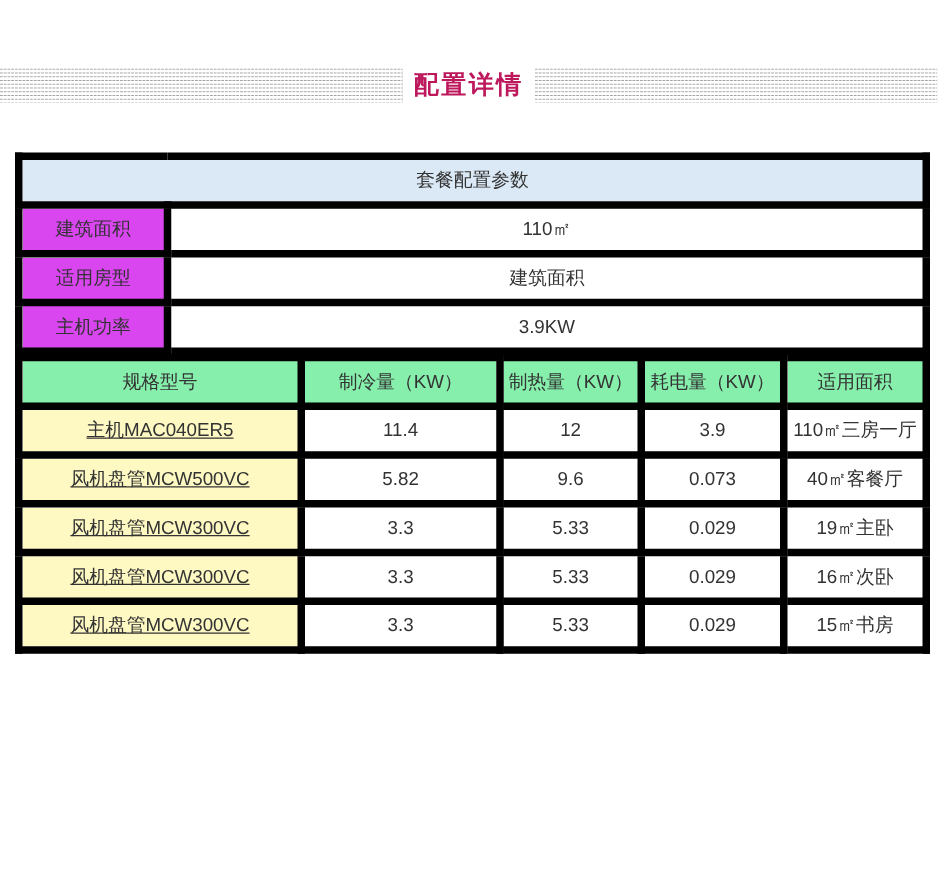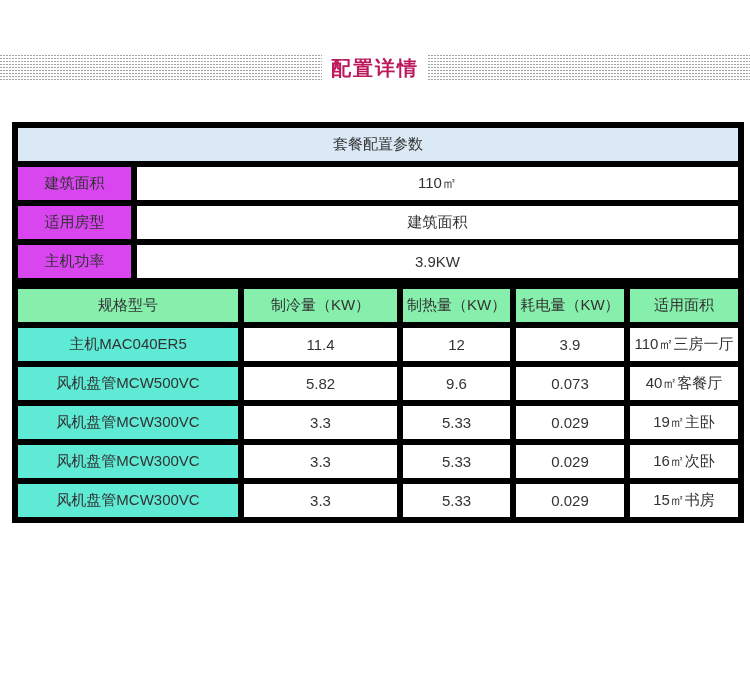--- a/index.html
+++ b/index.html
@@ -66,21 +66,21 @@
     overflow: hidden;
     white-space: nowrap;
   }
   .section-header th {
     background: #dbe9f6;
     height: 35px;
     border-color: #c6d4e2;
     border-bottom-color: #cccccc;
   }
   .label-cell { background: #d946ef; }
-  .spec-model-col { background: #5eead4; }
+  .spec-model-col { background: #fef9c3; text-decoration: underline; }
   .col-head th { background: #86efac; }
 </style>
 </head>
 <body>
 
 <div class="page">
 
   <div class="title-band">
     <div class="dotbar"></div>
     <h2 class="page-title">配置详情</h2>

